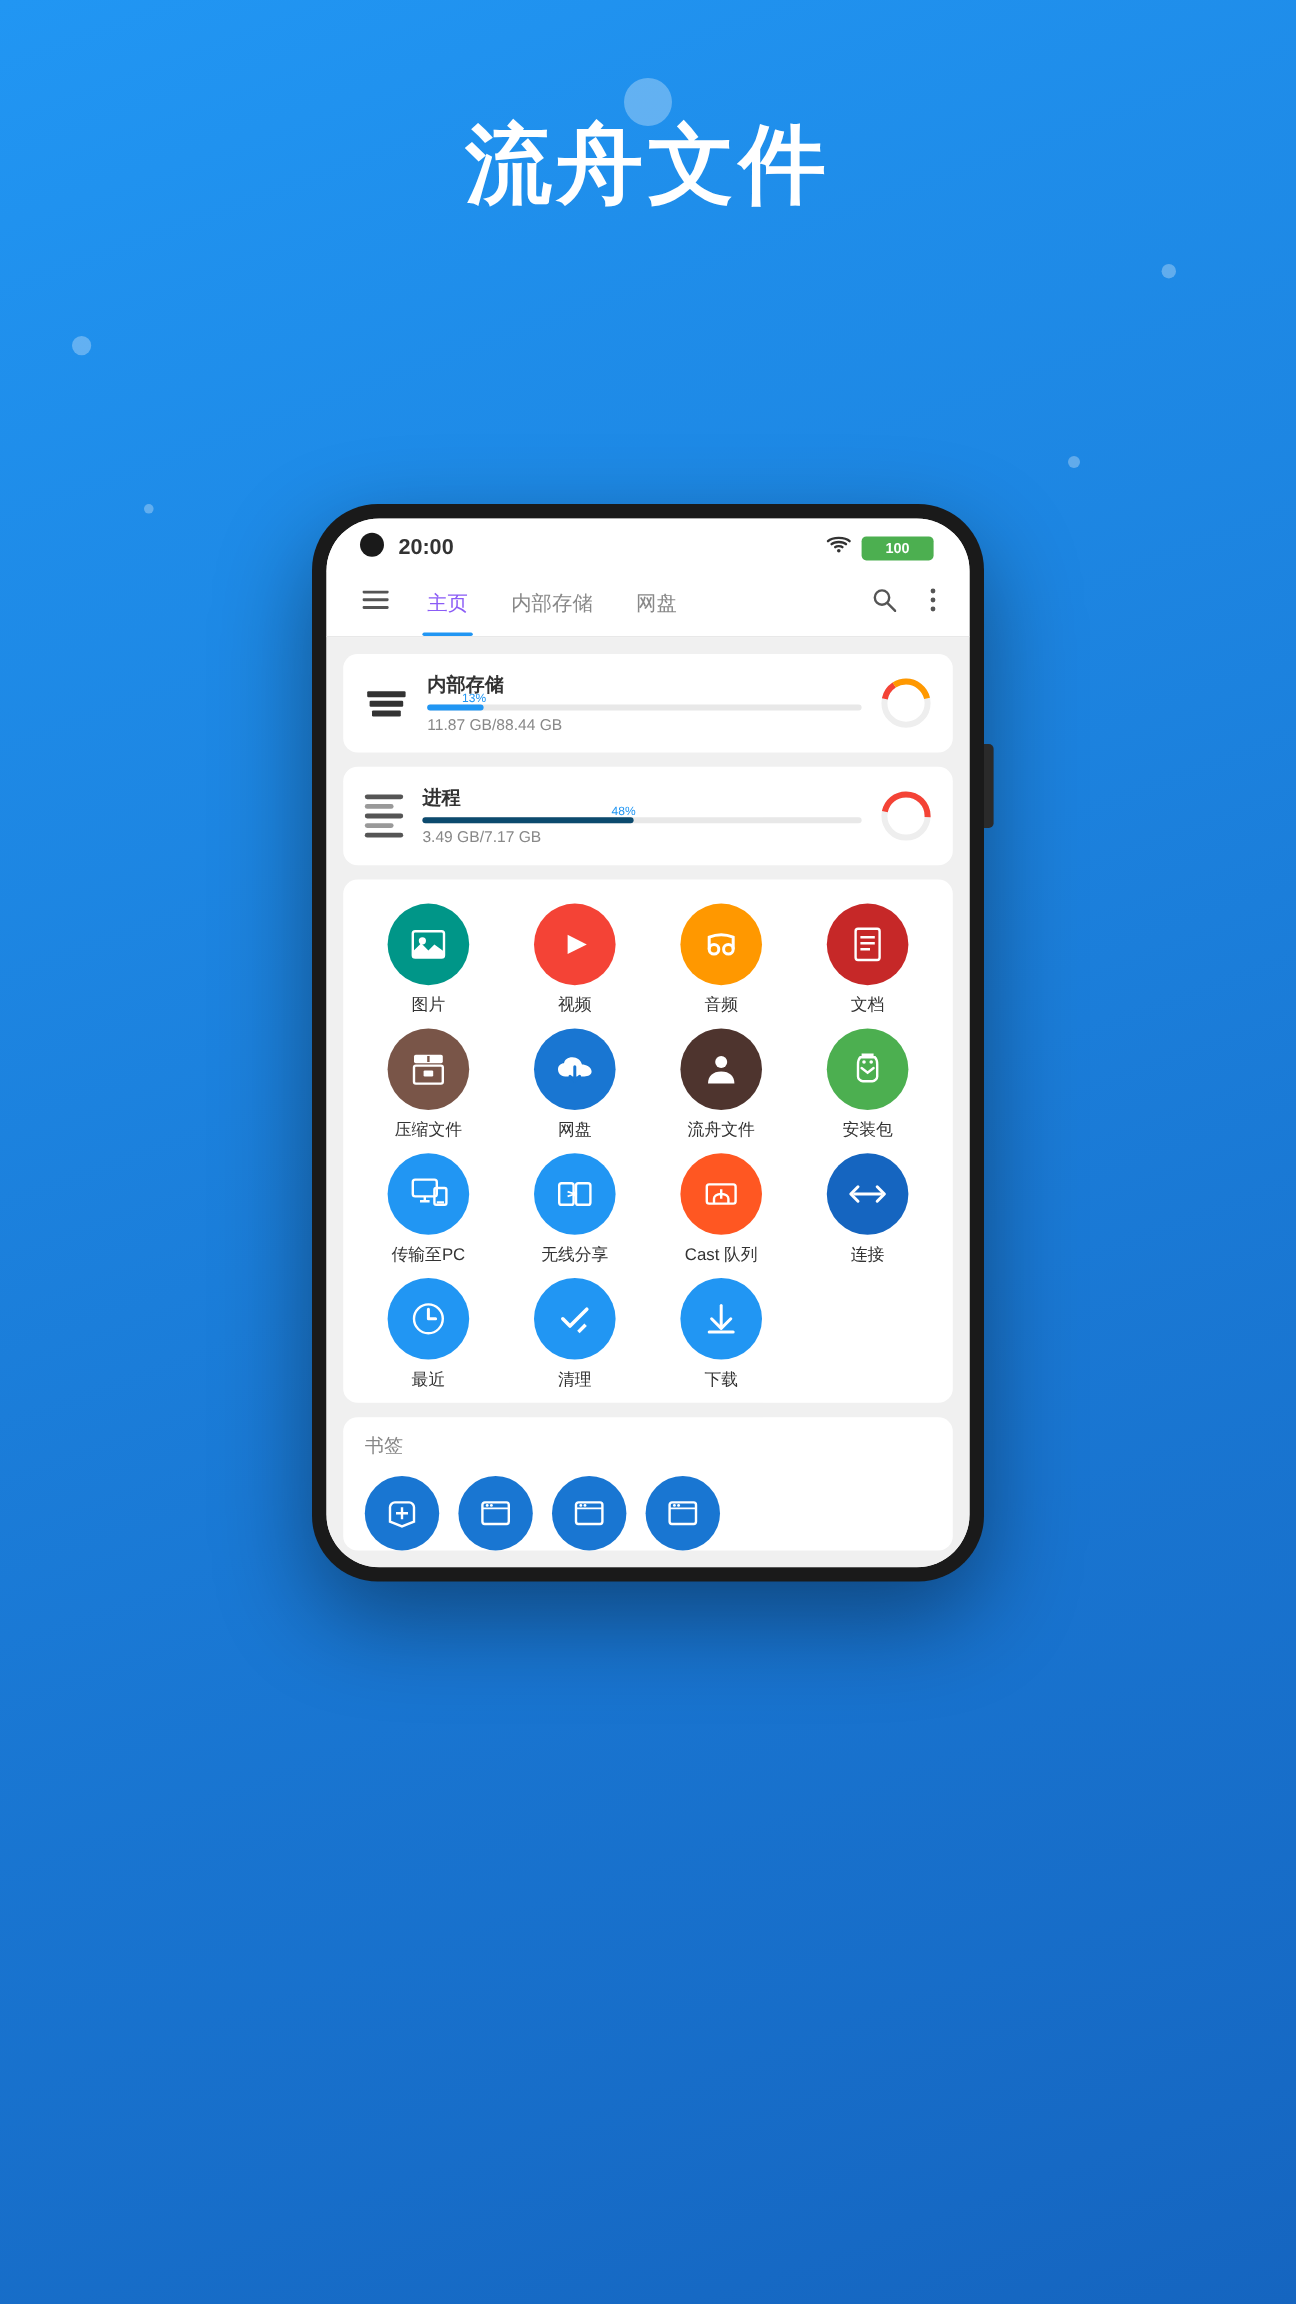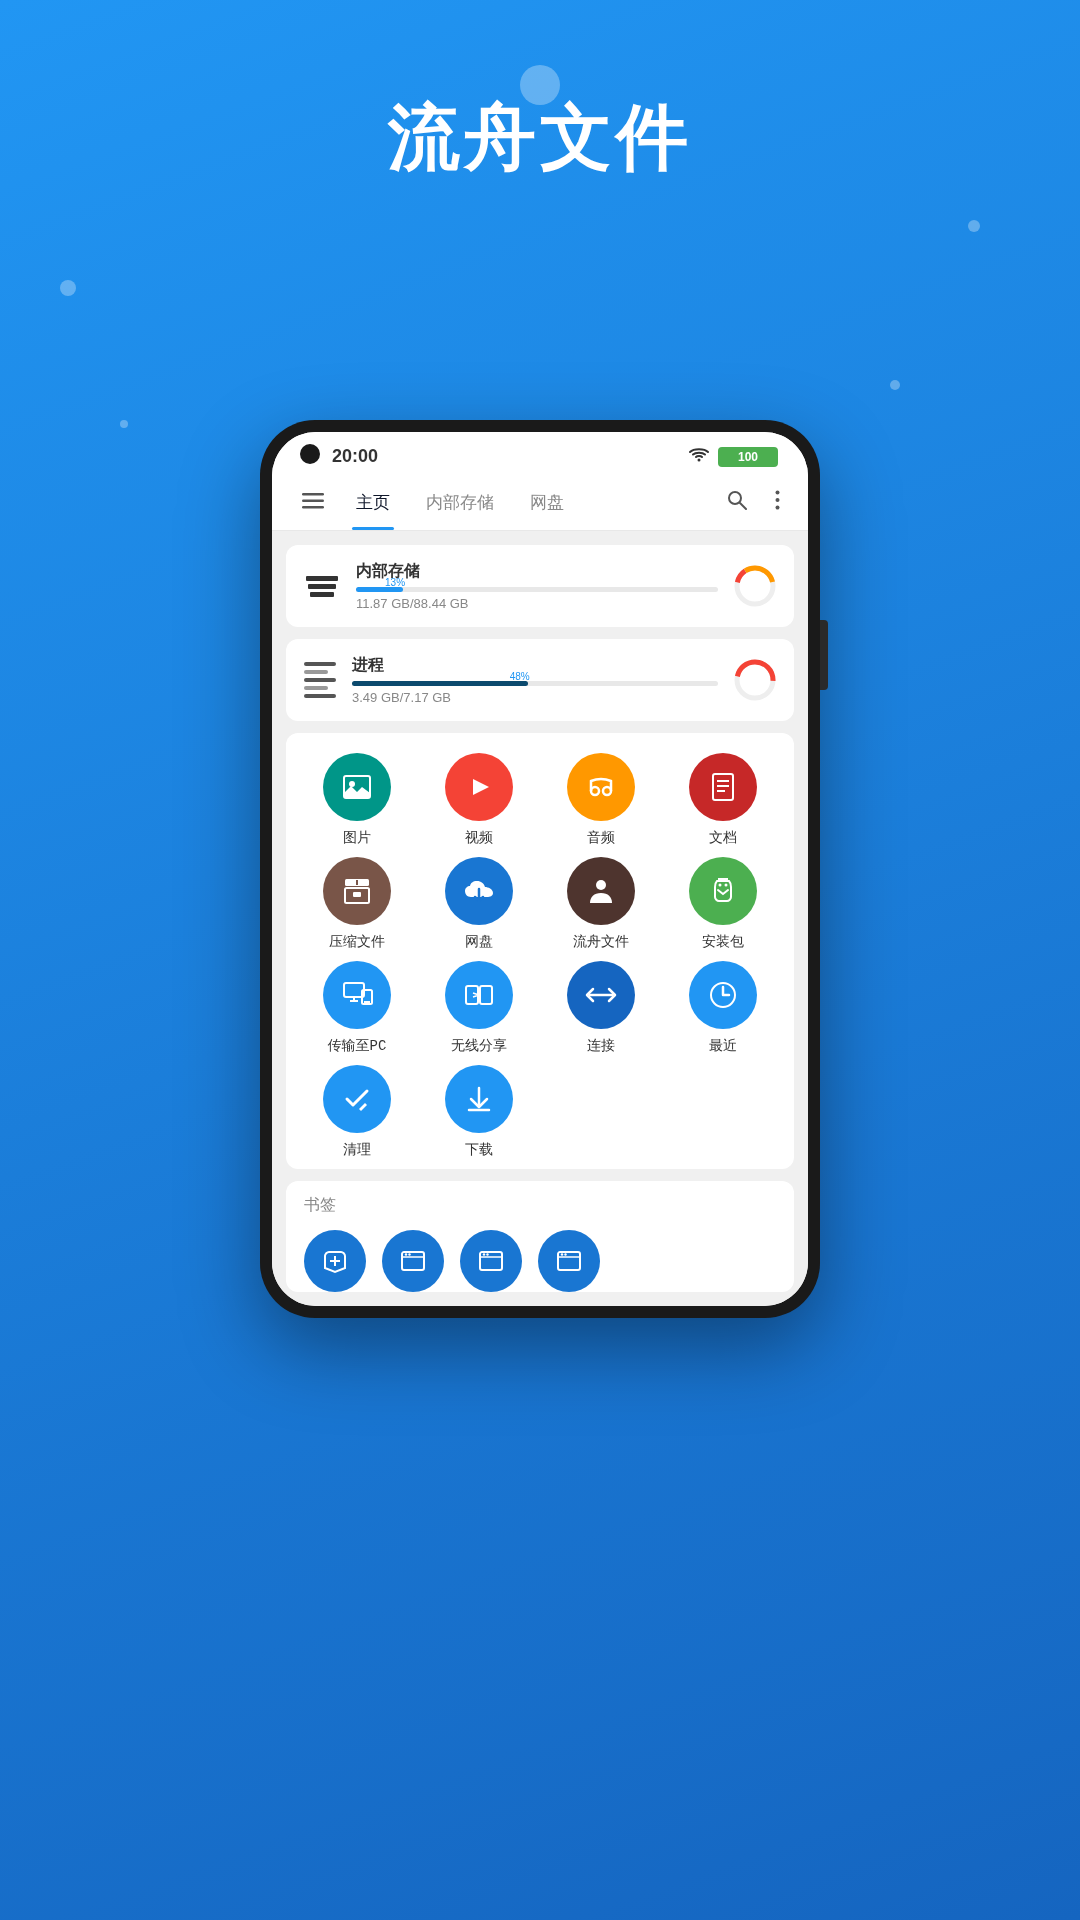--- a/index.html
+++ b/index.html
@@ -144,21 +144,21 @@
 
     .nav-tab {
       padding: 16px 18px;
       font-size: 17px;
       color: #888;
       position: relative;
       cursor: pointer;
     }
 
     .nav-tab.active {
-      color: #0f172a;
+      color: #8b5cf6;
     }
 
     .nav-tab.active::after {
       content: '';
       position: absolute;
       bottom: 0;
       left: 50%;
       transform: translateX(-50%);
       width: 60%;
       height: 3px;
@@ -277,21 +277,20 @@
       grid-template-columns: repeat(4, 1fr);
       gap: 10px 0;
     }
 
     .icon-item {
       display: flex;
       flex-direction: column;
       align-items: center;
       gap: 8px;
       cursor: pointer;
-      font-family: Liberation Mono, monospace;
     }
 
     .icon-circle {
       width: 68px;
       height: 68px;
       border-radius: 50%;
       display: flex;
       align-items: center;
       justify-content: center;
       font-size: 28px;
@@ -600,20 +599,30 @@
               <svg width="34" height="34" viewBox="0 0 34 34" fill="white">
                 <rect x="4" y="8" width="12" height="18" rx="2" fill="none" stroke="white" stroke-width="2"></rect>
                 <rect x="18" y="8" width="12" height="18" rx="2" fill="none" stroke="white" stroke-width="2"></rect>
                 <path d="M11 15 L17 17 M11 19 L17 17" stroke="white" stroke-width="1.5"></path>
                 <circle cx="17" cy="17" r="2" fill="white"></circle>
               </svg>
             </div>
             <span class="icon-label">无线分享</span>
           </div>
 
+          <div class="icon-item">
+            <div class="icon-circle" style="background:#FF5722">
+              <svg width="32" height="32" viewBox="0 0 32 32" fill="none">
+                <rect x="4" y="8" width="24" height="16" rx="2" stroke="white" stroke-width="2"></rect>
+                <path d="M10 24 L10 20 C10 18 12 16 16 16 C20 16 22 18 22 20 L22 24" stroke="white" stroke-width="2"></path>
+                <line x1="16" y1="12" x2="16" y2="20" stroke="white" stroke-width="2"></line>
+              </svg>
+            </div>
+            <span class="icon-label">Cast 队列</span>
+          </div>
 
           <div class="icon-item">
             <div class="icon-circle" style="background:#1565C0">
               <svg width="32" height="32" viewBox="0 0 32 32" fill="white">
                 <line x1="4" y1="16" x2="28" y2="16" stroke="white" stroke-width="2.5"></line>
                 <polyline points="8,10 2,16 8,22" fill="none" stroke="white" stroke-width="2.5" stroke-linecap="round" stroke-linejoin="round"></polyline>
                 <polyline points="24,10 30,16 24,22" fill="none" stroke="white" stroke-width="2.5" stroke-linecap="round" stroke-linejoin="round"></polyline>
               </svg>
             </div>
             <span class="icon-label">连接</span>

